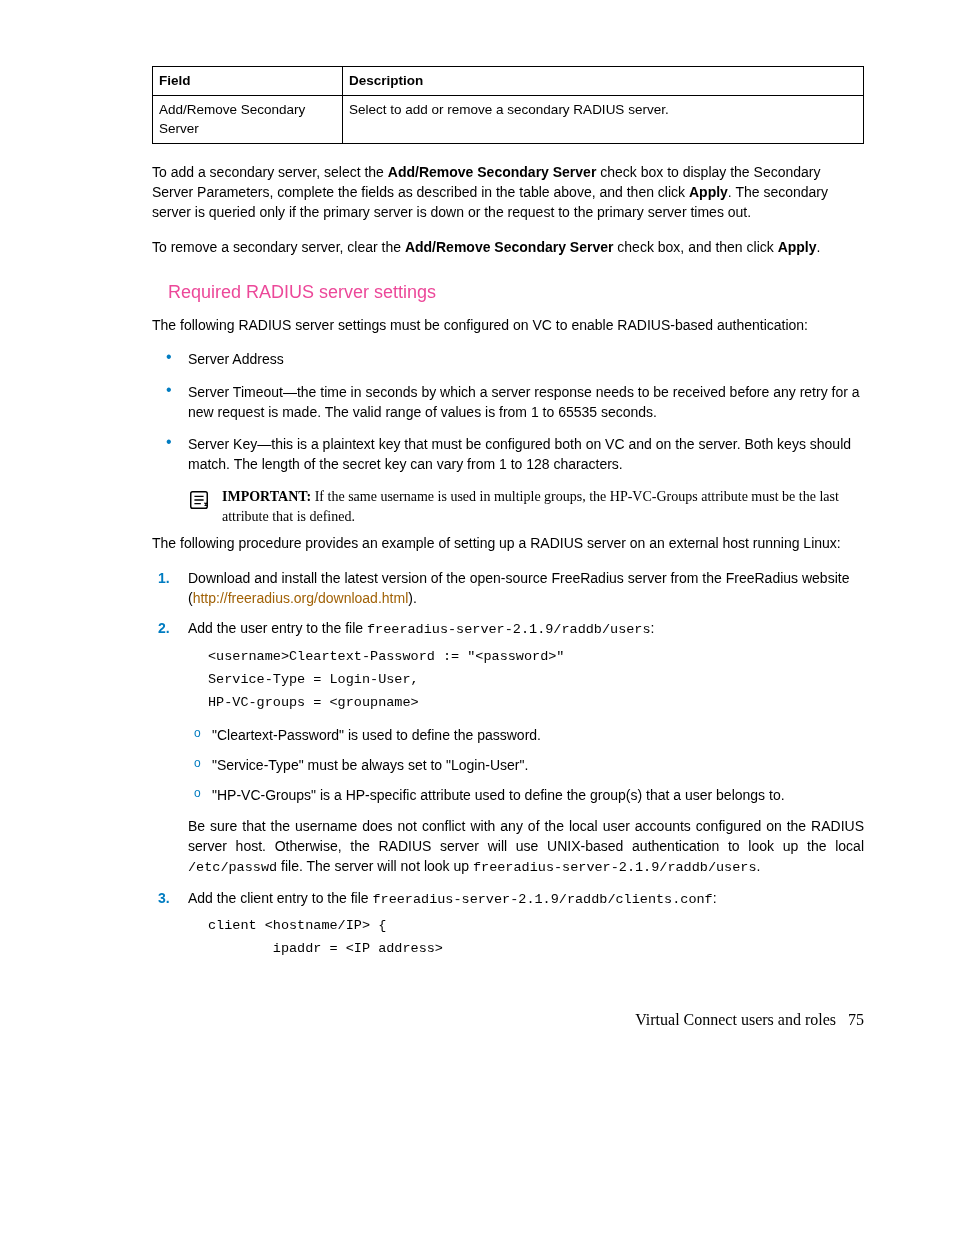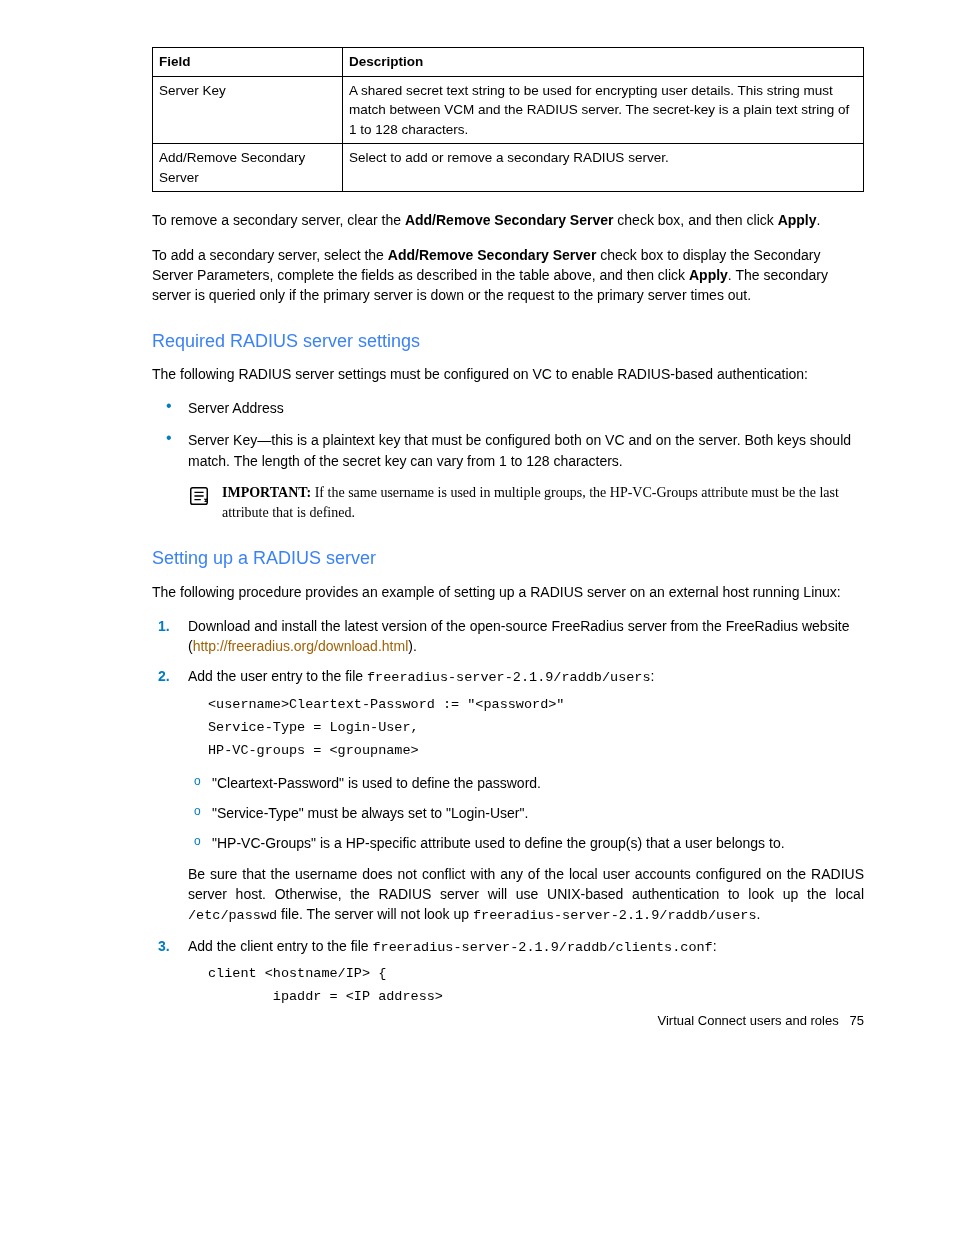--- a/index.html
+++ b/index.html
@@ -8,21 +8,21 @@
     padding: 0;
     background: #ffffff;
     font-family: Arial, Helvetica, sans-serif;
     color: #000000;
     font-size: 14px;
     line-height: 1.45;
   }
   .page {
     width: 954px;
     height: 1067px;
-    padding: 47px 90px 30px 152px;
+    padding: 66px 90px 30px 152px;
     position: relative;
   }
   table.fields {
     border-collapse: collapse;
     width: 100%;
     margin-bottom: 18px;
   }
   table.fields th, table.fields td {
     border: 1px solid #000;
     padding: 4px 6px;
@@ -33,24 +33,24 @@
   table.fields th {
     font-weight: bold;
     background: #fff;
   }
   .col-field { width: 190px; }
   p.body {
     margin: 0 0 14px 0;
     font-size: 14px;
   }
   h3.sec {
-    color: #3b82f6;
+    color: #ec4899;
     font-weight: normal;
     font-size: 18px;
-    margin: 22px 0 10px 0;
+    margin: 22px 0 10px 16px;
   }
   ul.bul {
     list-style: none;
     padding: 0;
     margin: 0 0 10px 0;
   }
   ul.bul > li {
     position: relative;
     padding-left: 36px;
     margin-bottom: 12px;
@@ -132,76 +132,73 @@
     position: absolute;
     left: 6px;
     top: 0;
     color: #007cc1;
     font-size: 12px;
   }
   .footer {
     position: absolute;
     bottom: 36px;
     right: 90px;
-    font-size: 13px;
+    font-size: 16px;
+    font-family: Liberation Serif, serif;
   }
   b { font-weight: bold; }
 </style>
 </head>
 <body>
 
 <div class="page">
 
   <table class="fields">
     <tbody>
         <tr>
       <th class="col-field">Field</th>
       <th>Description</th>
     </tr>
     <tr>
-      <td>Server Key</td>
-      <td>A shared secret text string to be used for encrypting user details. This string must match between VCM and the RADIUS server. The secret-key is a plain text string of 1 to 128 characters.</td>
-    </tr>
-    <tr>
       <td>Add/Remove Secondary Server</td>
       <td>Select to add or remove a secondary RADIUS server.</td>
     </tr>
   </tbody>
     </table>
 
   <p class="body">
+    <span>To add a secondary server, select the </span><b>Add/Remove Secondary Server</b><span> check box to display the Secondary Server Parameters, complete the fields as described in the table above, and then click </span><b>Apply</b><span>. The secondary server is queried only if the primary server is down or the request to the primary server times out.</span>
+  </p>
+
+  <p class="body">
     <span>To remove a secondary server, clear the </span><b>Add/Remove Secondary Server</b><span> check box, and then click </span><b>Apply</b><span>.</span>
   </p>
 
-  <p class="body">
-    <span>To add a secondary server, select the </span><b>Add/Remove Secondary Server</b><span> check box to display the Secondary Server Parameters, complete the fields as described in the table above, and then click </span><b>Apply</b><span>. The secondary server is queried only if the primary server is down or the request to the primary server times out.</span>
-  </p>
-
   <h3 class="sec">Required RADIUS server settings</h3>
   <p class="body">The following RADIUS server settings must be configured on VC to enable RADIUS-based authentication:</p>
 
   <ul class="bul">
     <li>Server Address</li>
+    <li>Server Timeout—the time in seconds by which a server response needs to be received before any retry for a new request is made. The valid range of values is from 1 to 65535 seconds.</li>
     <li>Server Key—this is a plaintext key that must be configured both on VC and on the server. Both keys should match. The length of the secret key can vary from 1 to 128 characters.</li>
   </ul>
 
   <div class="important-row">
     <span class="important-icon">
       <svg width="22" height="22" viewBox="0 0 24 24" fill="none" stroke="#000" stroke-width="1.6">
         <rect x="3" y="3" width="18" height="18" rx="2"></rect>
         <path d="M7 8 h10 M7 12 h10 M7 16 h7" stroke-width="1.4"></path>
         <path d="M18 15 l3 3 M21 15 l-3 3" stroke-width="1.4"></path>
       </svg>
     </span>
     <div class="important-text">
       <b>IMPORTANT:</b><span>  If the same username is used in multiple groups, the HP-VC-Groups attribute must be the last attribute that is defined.</span>
     </div>
   </div>
 
-  <h3 class="sec">Setting up a RADIUS server</h3>
   <p class="body">The following procedure provides an example of setting up a RADIUS server on an external host running Linux:</p>
 
   <ol class="num">
     <li>
       <span>Download and install the latest version of the open-source FreeRadius server from the FreeRadius website (</span><span class="link">http://freeradius.org/download.html</span><span>).</span>
     </li>
     <li>
       <span>Add the user entry to the file </span><span class="mono">freeradius-server-2.1.9/raddb/users</span><span>:</span>
       <pre class="codeblock">&lt;username&gt;Cleartext-Password := "&lt;password&gt;"
 Service-Type = Login-User,

